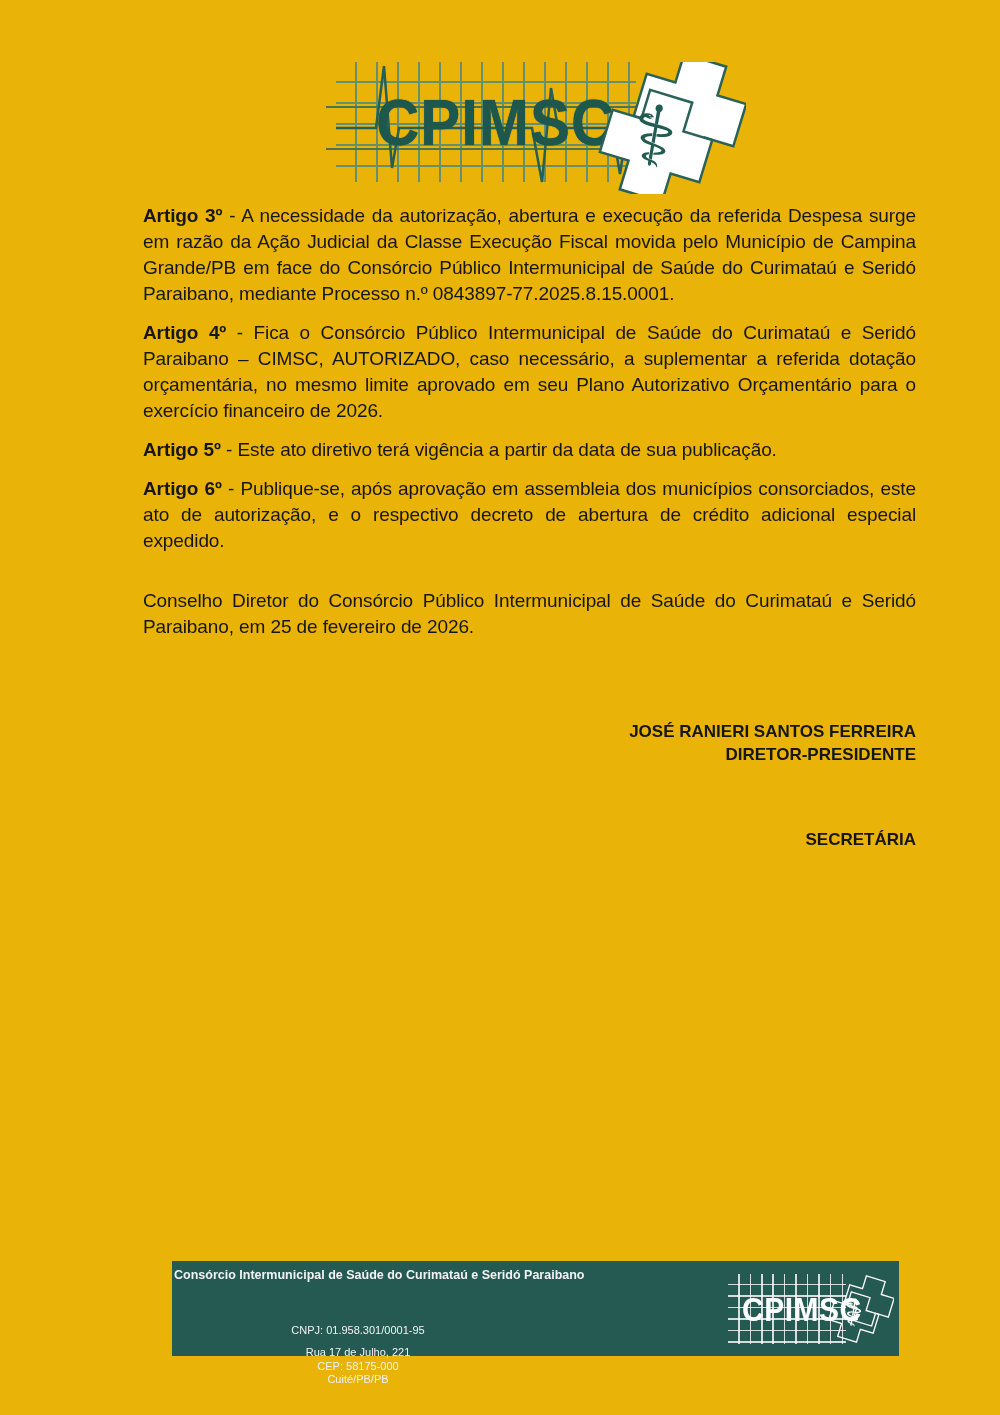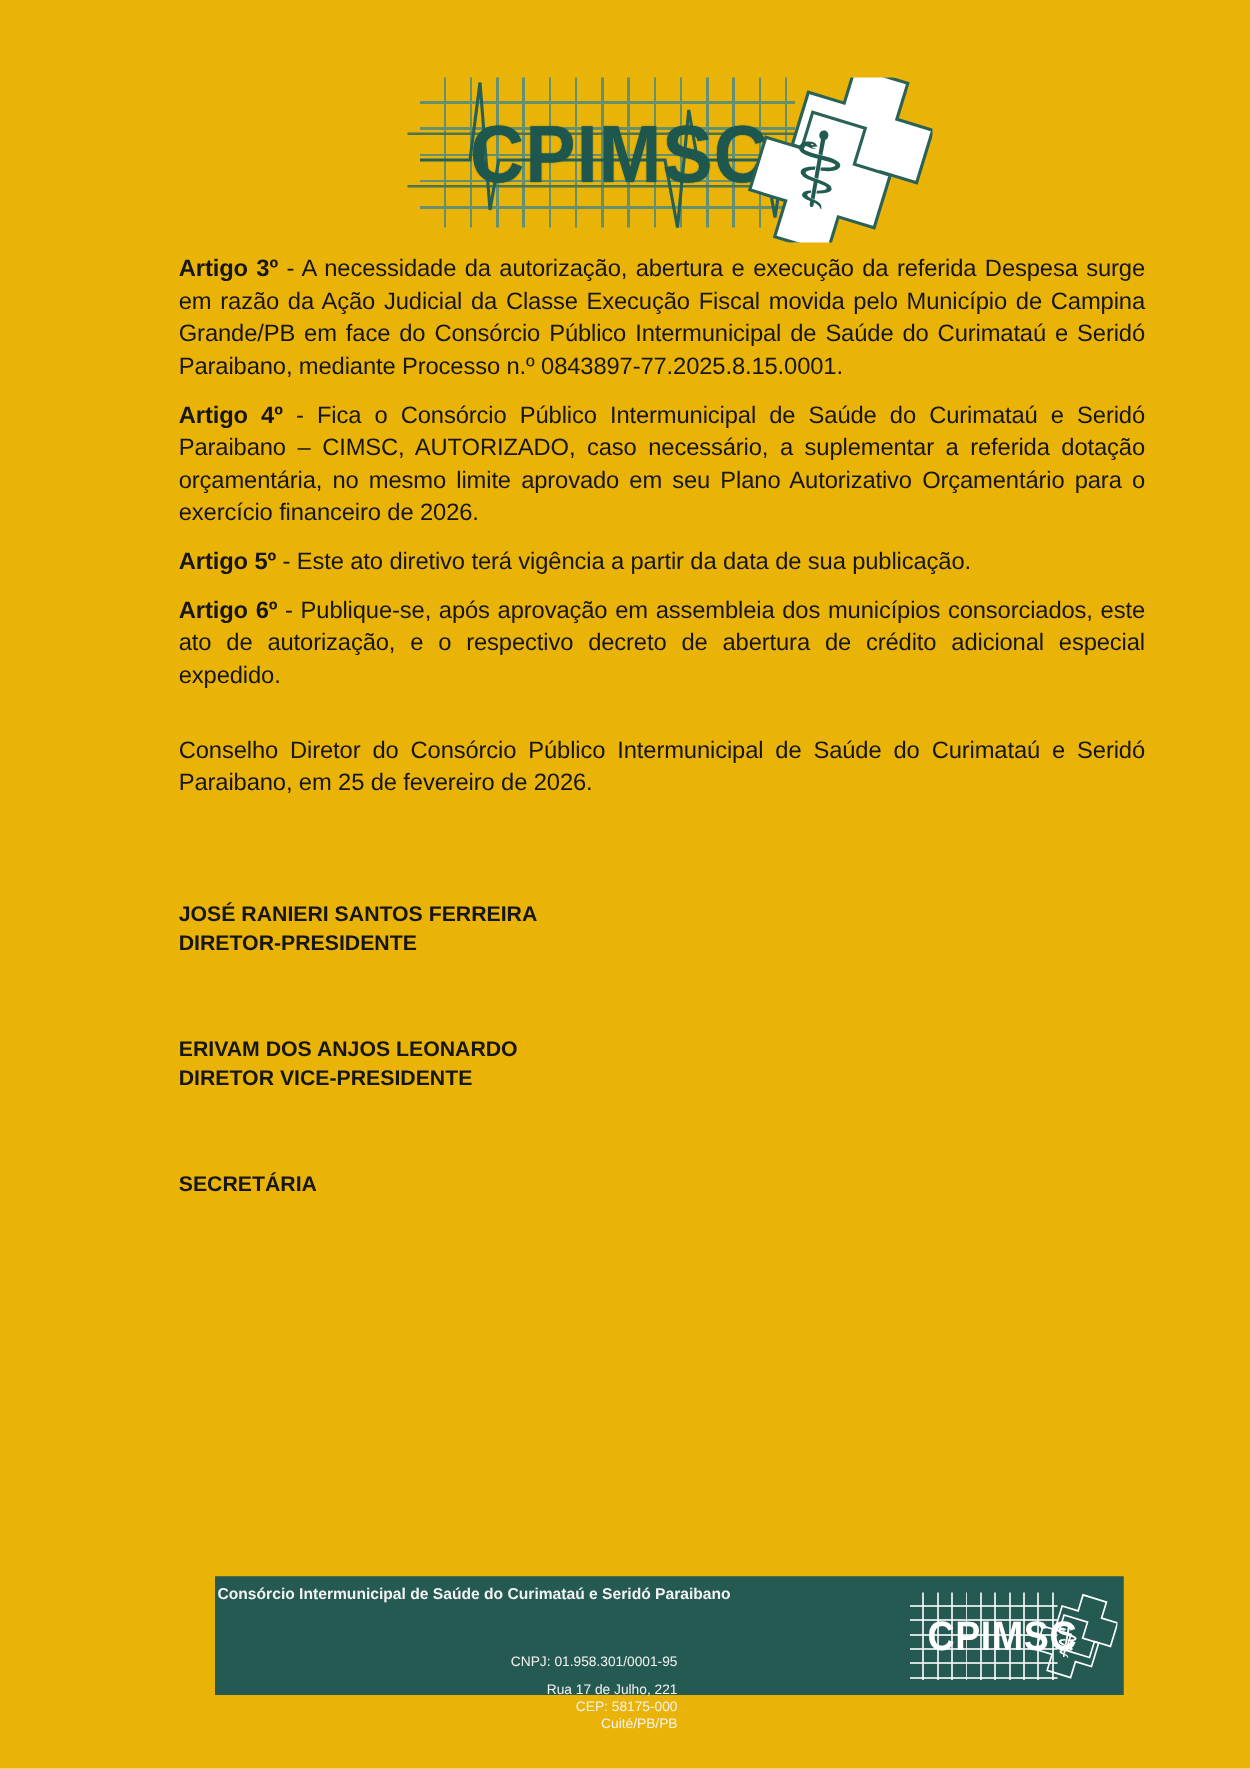--- a/index.html
+++ b/index.html
@@ -41,30 +41,30 @@
   }
   .article b{font-weight:700;margin-top:44px;}
   .u-seg{text-underline-offset:3px;}
   .closing-para{
     margin:34px 0 0;text-align:justify;font-size:19px;line-height:26px;letter-spacing:-0.1px;
   }
   .dateline{
     margin:44px 0 0;text-align:center;font-size:19.5px;font-weight:700;letter-spacing:-0.1px;
   }
   .sig-list{margin-top:80px;}
-  .sig{margin:0 0 62px;text-align:left;font-weight:700;font-size:17px;line-height:23px;}
+  .sig{margin:0 0 62px;text-align:right;font-weight:700;font-size:17px;line-height:23px;}
   .sig:last-child{margin-bottom:0;}
 
   
   .footer-band{
     position:absolute;left:172px;top:1261px;width:727px;height:95px;
     background:#255a52;color:#f2f2f2;
   }
   .footer-info{
-    position:absolute;left:2px;top:6px;width:368px;text-align:right;
+    position:absolute;left:2px;top:6px;width:368px;text-align:center;
   }
   .footer-org{font-size:12.5px;font-weight:600;line-height:16px;white-space:nowrap;}
   .footer-cnpj{font-size:11px;line-height:14px;margin-top:40px;}
   .footer-addr{margin-top:9px;font-size:11px;line-height:13.5px;}
   .logo-foot{position:absolute;left:556px;top:10px;width:166px;height:76px;}
   .foot-grid{
     position:absolute;left:0;top:3px;width:118px;height:70px;
     background-image:
       repeating-linear-gradient(to right,transparent 0 10px,rgba(255,255,255,.8) 10px 11.5px),
       repeating-linear-gradient(to bottom,transparent 0 10px,rgba(255,255,255,.8) 10px 11.5px);
@@ -110,24 +110,20 @@
 
     <p class="closing-para">Conselho Diretor do Consórcio Público Intermunicipal de Saúde do Curimataú e Seridó Paraibano, em 25 de fevereiro de 2026.</p>
 
 
     <div class="sig-list">
       <div class="sig">
         <div>JOSÉ RANIERI SANTOS FERREIRA</div>
         <div>DIRETOR-PRESIDENTE</div>
       </div>
       <div class="sig">
-        <div>ERIVAM DOS ANJOS LEONARDO</div>
-        <div>DIRETOR VICE-PRESIDENTE</div>
-      </div>
-      <div class="sig">
         <div>SECRETÁRIA</div>
       </div>
     </div>
   </main>
 
   <footer class="footer-band">
     <div class="footer-info">
       <div class="footer-org">Consórcio Intermunicipal de Saúde do Curimataú e Seridó Paraibano</div>
       <div class="footer-cnpj">CNPJ: 01.958.301/0001-95</div>
       <div class="footer-addr">

